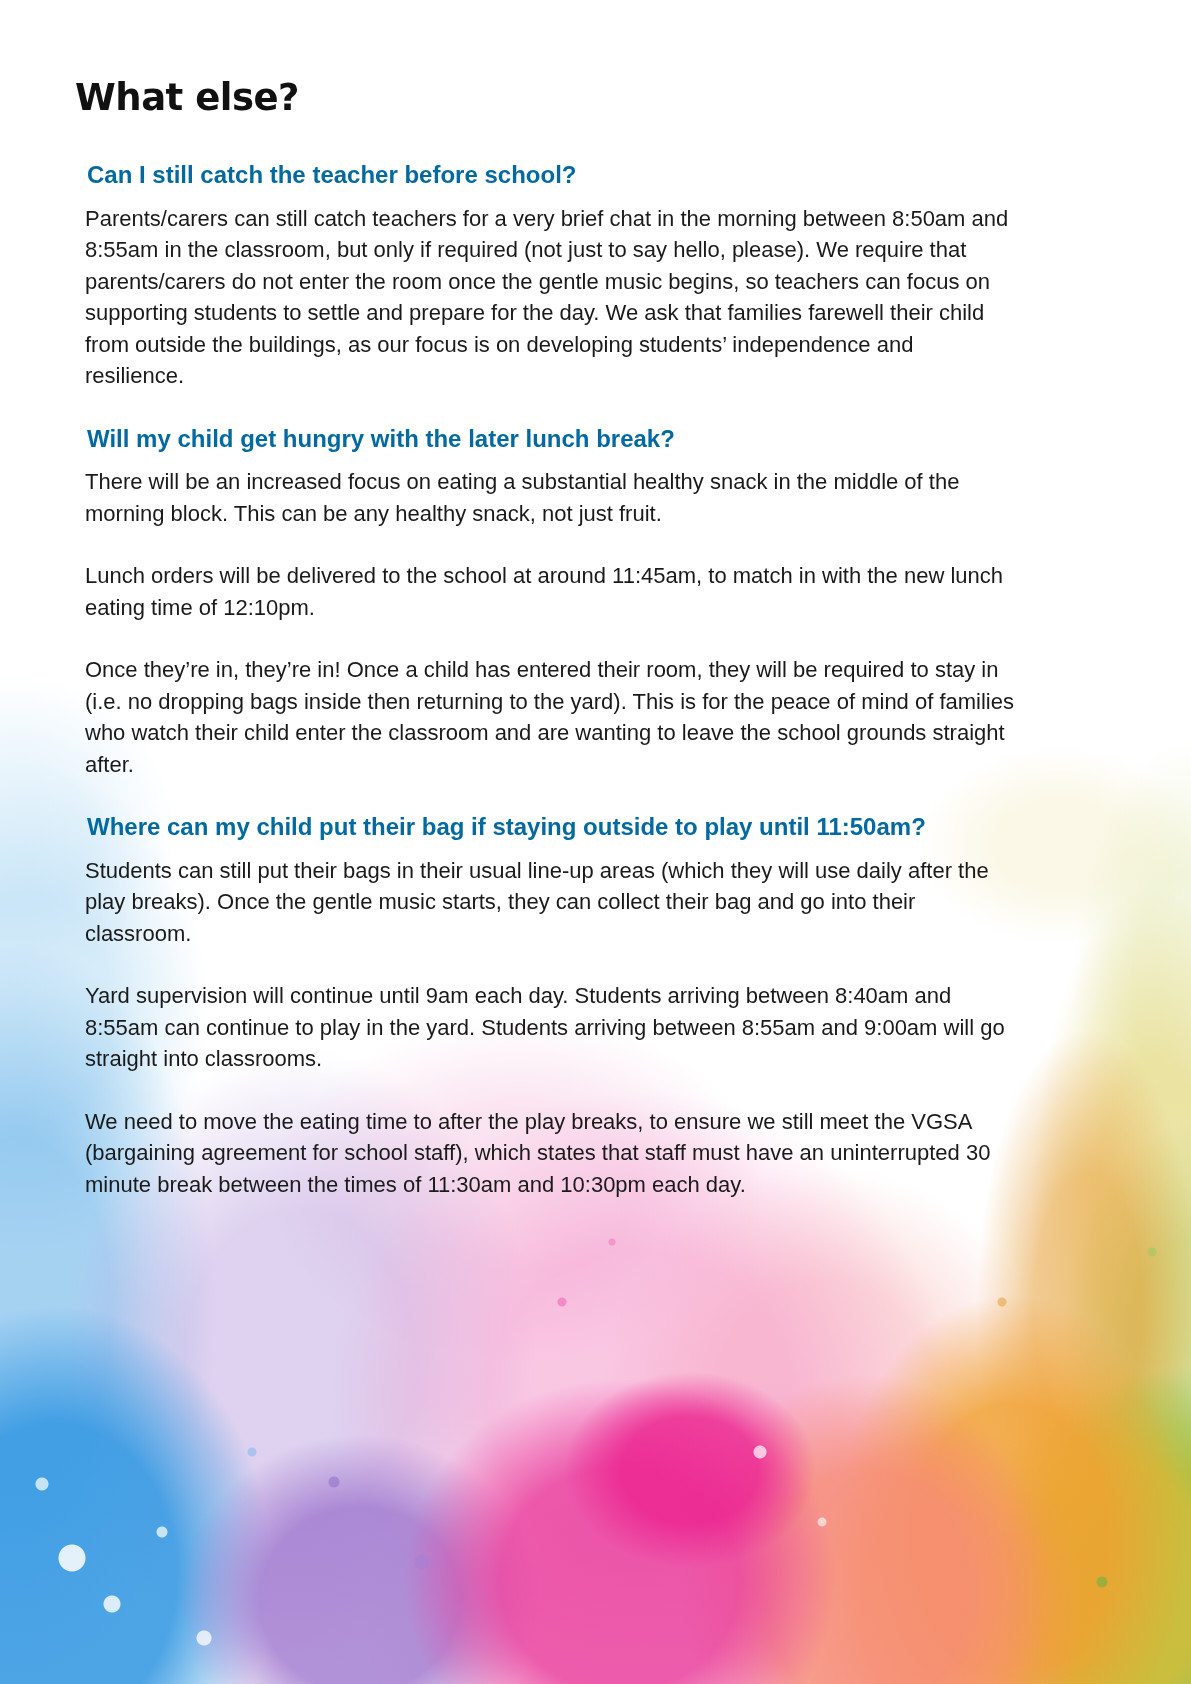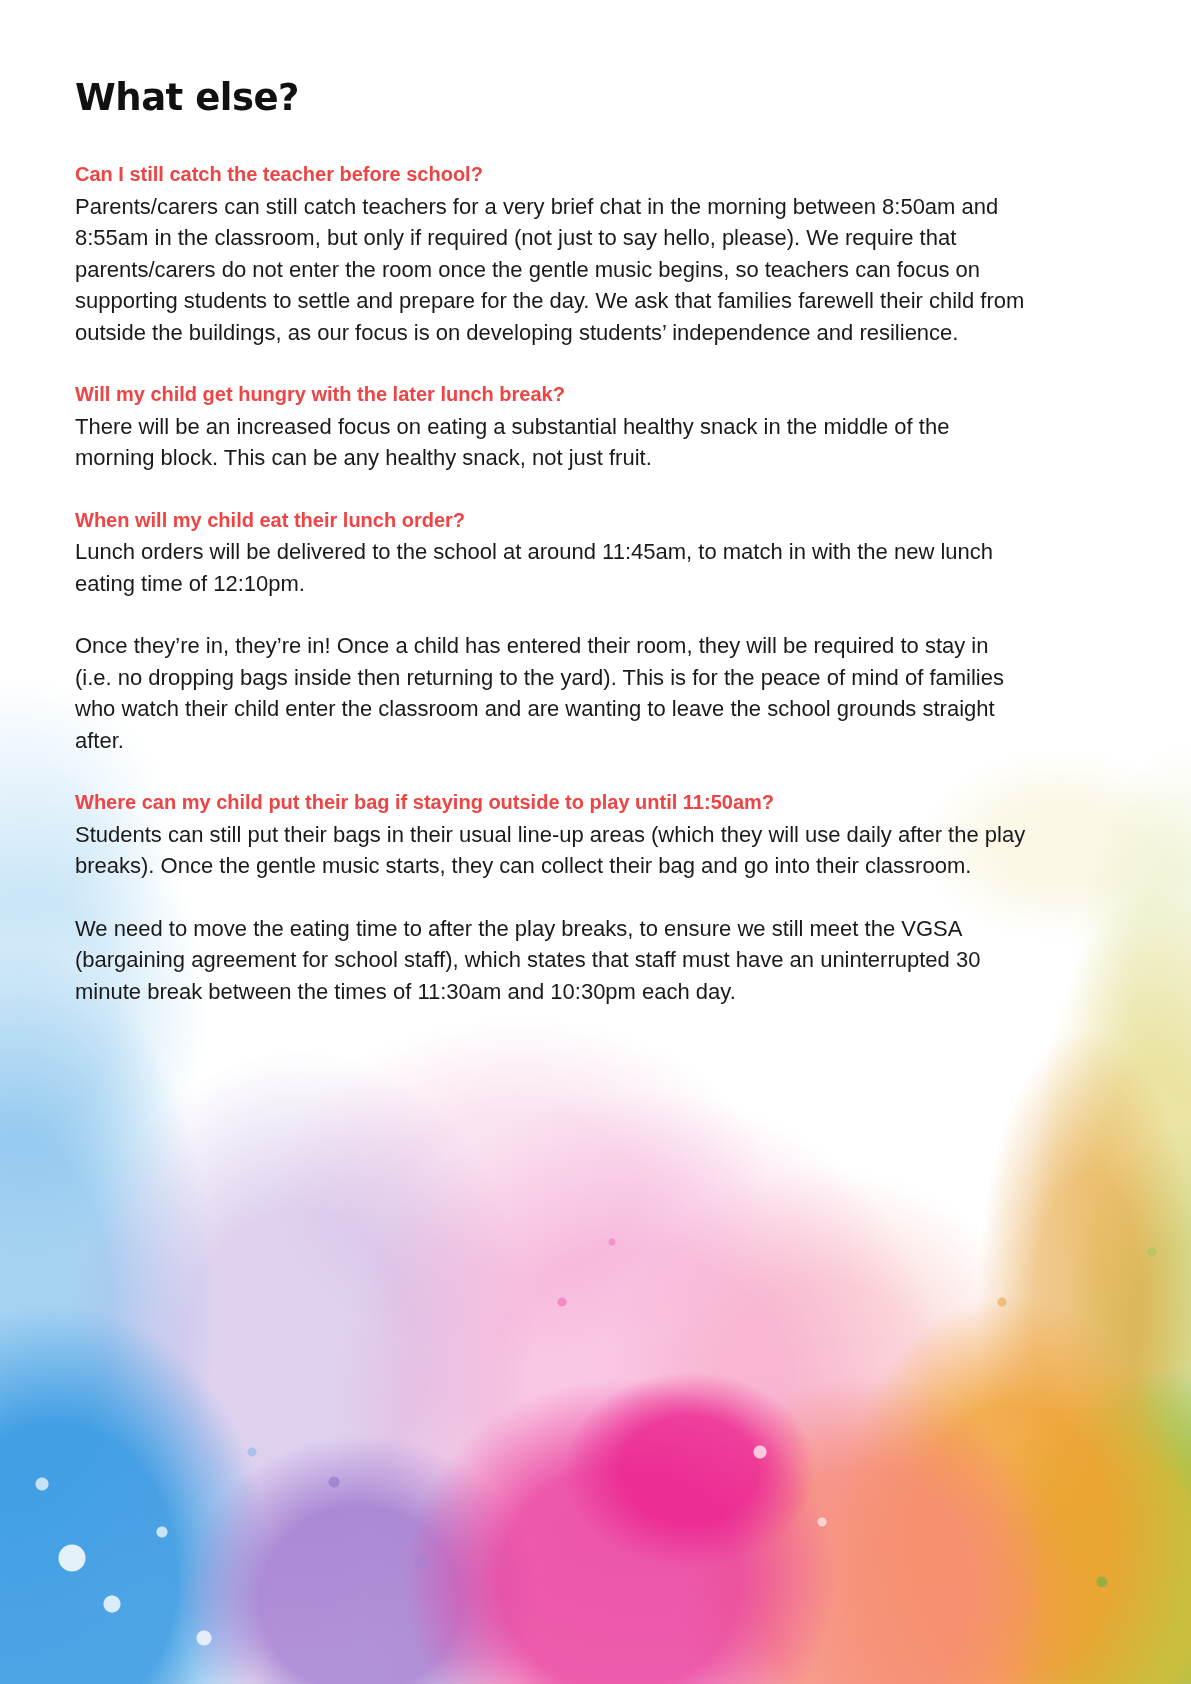--- a/index.html
+++ b/index.html
@@ -87,29 +87,29 @@
     font-weight: 700;
     letter-spacing: -0.5px;
     color: #111111;
   }
 
   .faq-section {
     margin: 0 0 31px 0;
   }
 
   .faq-section h2 {
-    margin: 0;
-    font-size: 20px;
+    margin: 12px;
+    font-size: 24px;
     line-height: 31.5px;
     font-weight: 700;
-    color: #ef4444;
+    color: #0369a1;
   }
 
   .faq-section p {
-    margin: 0;
+    margin: 10px;
     font-size: 22px;
     line-height: 31.5px;
     font-weight: 400;
     color: #1a1a1a;
   }
 </style>
 </head>
 <body>
 
 <div class="canvas">
@@ -124,34 +124,34 @@
       <h2>Can I still catch the teacher before school?</h2>
       <p>Parents/carers can still catch teachers for a very brief chat in the morning between 8:50am and 8:55am in the classroom, but only if required (not just to say hello, please). We require that parents/carers do not enter the room once the gentle music begins, so teachers can focus on supporting students to settle and prepare for the day. We ask that families farewell their child from outside the buildings, as our focus is on developing students’ independence and resilience.</p>
     </div>
 
     <div class="faq-section">
       <h2>Will my child get hungry with the later lunch break?</h2>
       <p>There will be an increased focus on eating a substantial healthy snack in the middle of the morning block. This can be any healthy snack, not just fruit.</p>
     </div>
 
     <div class="faq-section">
-      <h2>When will my child eat their lunch order?</h2>
       <p>Lunch orders will be delivered to the school at around 11:45am, to match in with the new lunch eating time of 12:10pm.</p>
     </div>
 
     <div class="faq-section">
       <p>Once they’re in, they’re in! Once a child has entered their room, they will be required to stay in (i.e. no dropping bags inside then returning to the yard). This is for the peace of mind of families who watch their child enter the classroom and are wanting to leave the school grounds straight after.</p>
     </div>
 
     <div class="faq-section">
       <h2>Where can my child put their bag if staying outside to play until 11:50am?</h2>
       <p>Students can still put their bags in their usual line-up areas (which they will use daily after the play breaks). Once the gentle music starts, they can collect their bag and go into their classroom.</p>
     </div>
 
     <div class="faq-section">
+      <p>Yard supervision will continue until 9am each day. Students arriving between 8:40am and 8:55am can continue to play in the yard. Students arriving between 8:55am and 9:00am will go straight into classrooms.</p>
     </div>
 
     <div class="faq-section">
       <p>We need to move the eating time to after the play breaks, to ensure we still meet the VGSA (bargaining agreement for school staff), which states that staff must have an uninterrupted 30 minute break between the times of 11:30am and 10:30pm each day.</p>
     </div>
 
   </div>
 </div>
 
 </body></html>

